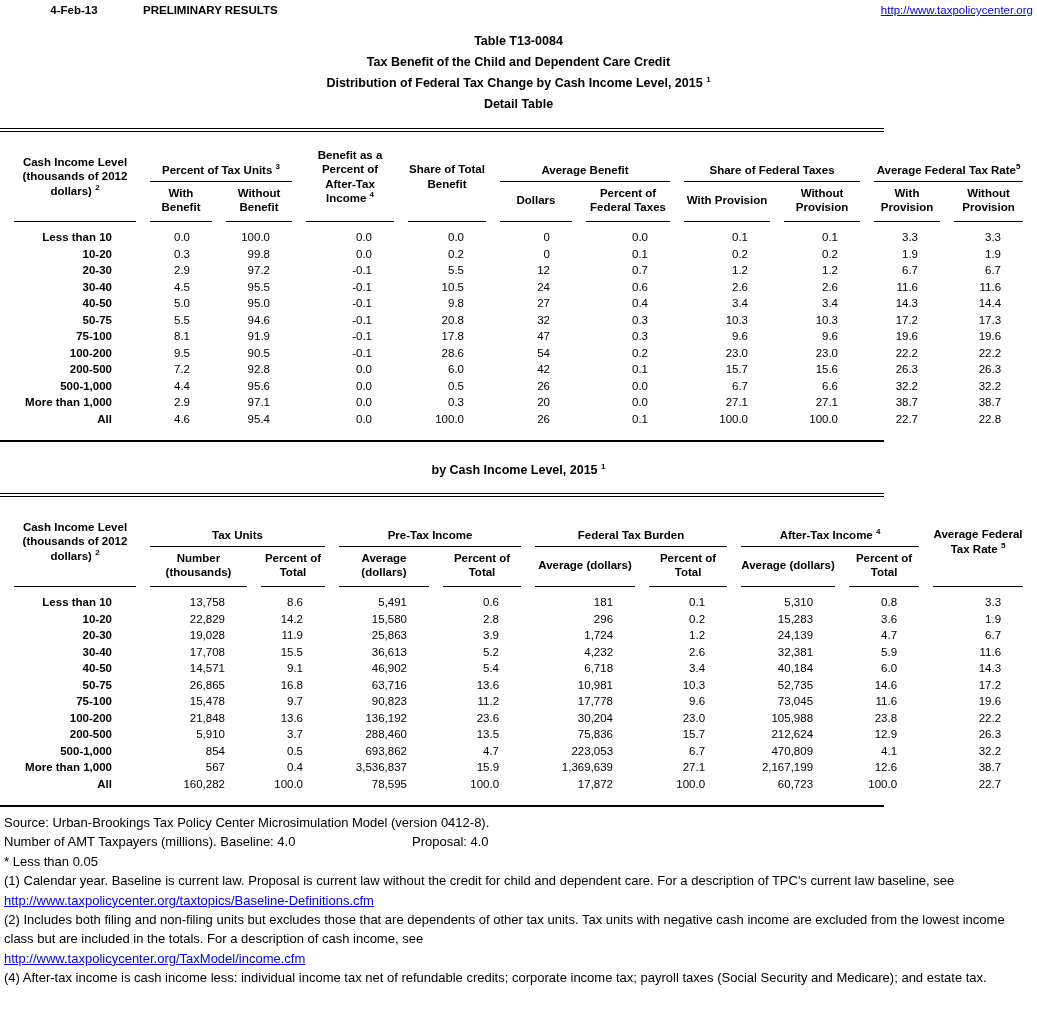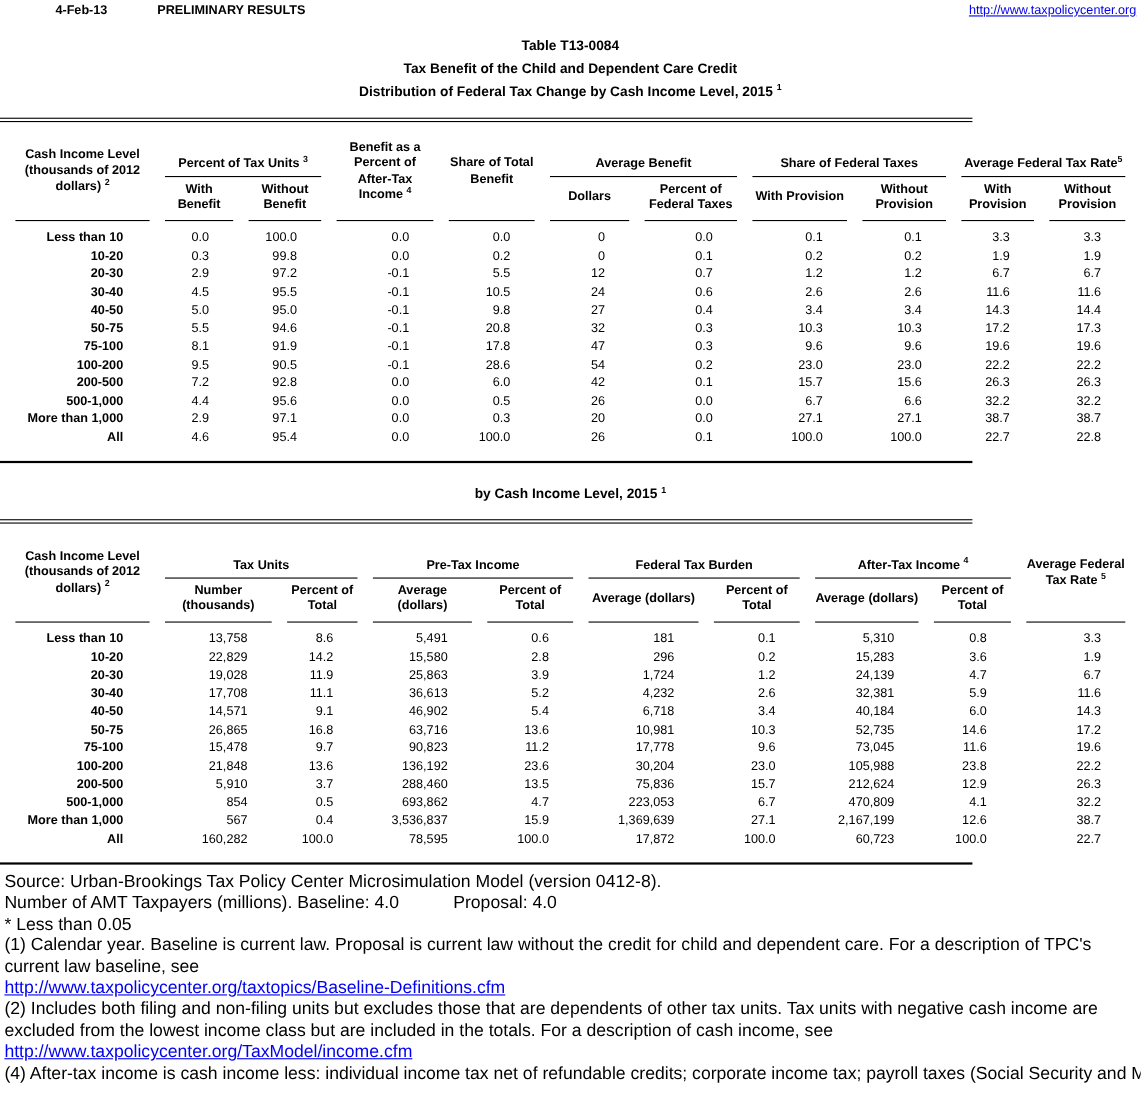--- a/index.html
+++ b/index.html
@@ -31,39 +31,40 @@
   .dtable th { font-weight: bold; font-size: 11.5px; line-height: 14.5px; text-align: center; }
   .dtable th.group { border-bottom: 1px solid #000; vertical-align: bottom; white-space: nowrap; height: 50px; padding-bottom: 4px; }
   .dtable th.sub   { border-bottom: 1px solid #000; vertical-align: middle; height: 40px; padding-bottom: 3px; }
   .dtable th.solo  { border-bottom: 1px solid #000; vertical-align: middle; }
   .dtable td { font-size: 11.5px; line-height: 16.5px; text-align: right; padding-right: 22px; white-space: nowrap; }
   .dtable td.rowlabel { font-weight: bold; padding-right: 24px; }
   .dtable tbody::before { content: ""; display: table-row; height: 7px; }
 
   
   .foot { margin-top: 6px; padding-left: 4px; }
-  .footline { font-size: 16px; line-height: 19.4px; white-space: nowrap; }
+  .footline { font-size: 13px; line-height: 19.4px; white-space: nowrap; }
   .amt { position: relative; }
   .amt-right { position: absolute; left: 408px; top: 0; }
   .wrapline { white-space: normal; width: 1033px; }
 </style>
 </head>
 <body>
 
 <div class="topbar">
   <span class="date">4-Feb-13</span>
   <span class="prelim">PRELIMINARY RESULTS</span>
   <span class="spacer"></span>
   <a class="link" href="#">http://www.taxpolicycenter.org</a>
 </div>
 
 <div class="titleblock">
   <div>Table T13-0084</div>
   <div>Tax Benefit of the Child and Dependent Care Credit</div>
   <div><span>Distribution of Federal Tax Change by Cash Income Level, 2015</span> <sup>1</sup></div>
+  <div>Detail Table</div>
 </div>
 
 <div class="tblwrap">
   <table class="dtable">
     <colgroup>
       <col style="width:122px">
         <col style="width:62px">
         <col style="width:66px">
         <col style="width:88px">
       <col style="width:78px">
@@ -327,21 +328,21 @@
           <td>3.9</td>
           <td>1,724</td>
           <td>1.2</td>
           <td>24,139</td>
           <td>4.7</td>
           <td>6.7</td>
         </tr>
         <tr>
           <td class="rowlabel">30-40</td>
           <td>17,708</td>
-          <td>11.1</td>
+          <td>15.5</td>
           <td>36,613</td>
           <td>5.2</td>
           <td>4,232</td>
           <td>2.6</td>
           <td>32,381</td>
           <td>5.9</td>
           <td>11.6</td>
         </tr>
         <tr>
           <td class="rowlabel">40-50</td>

